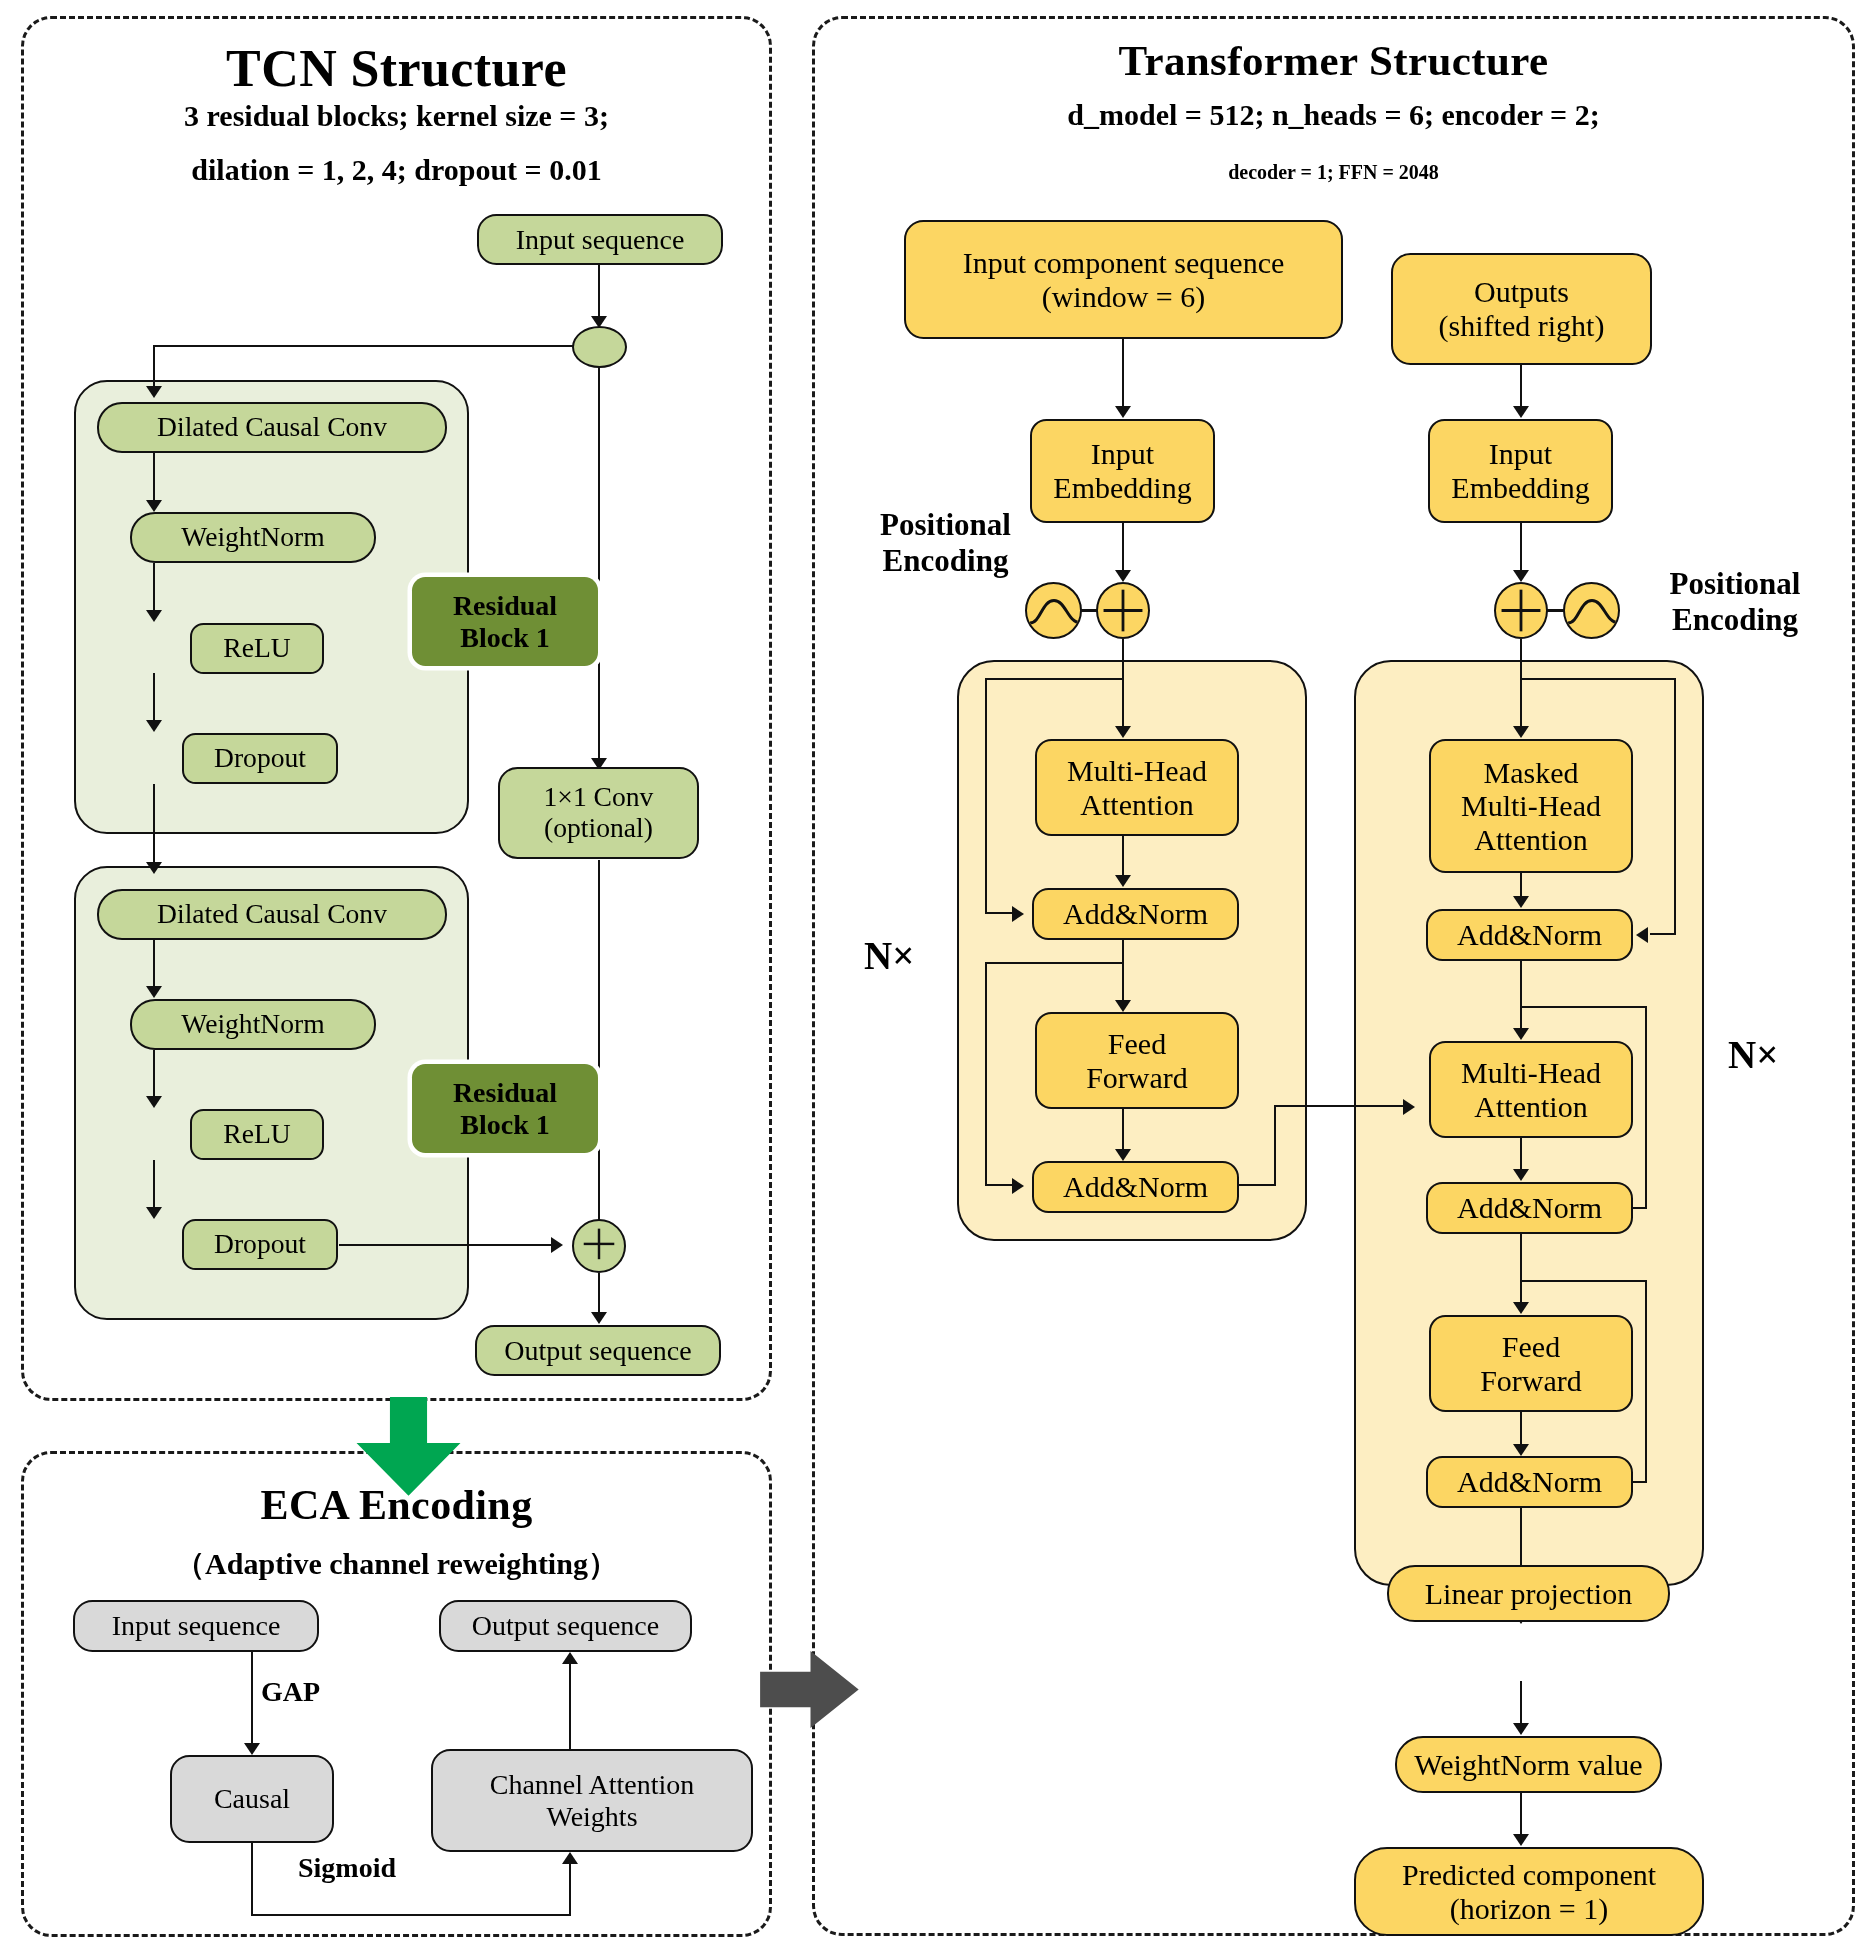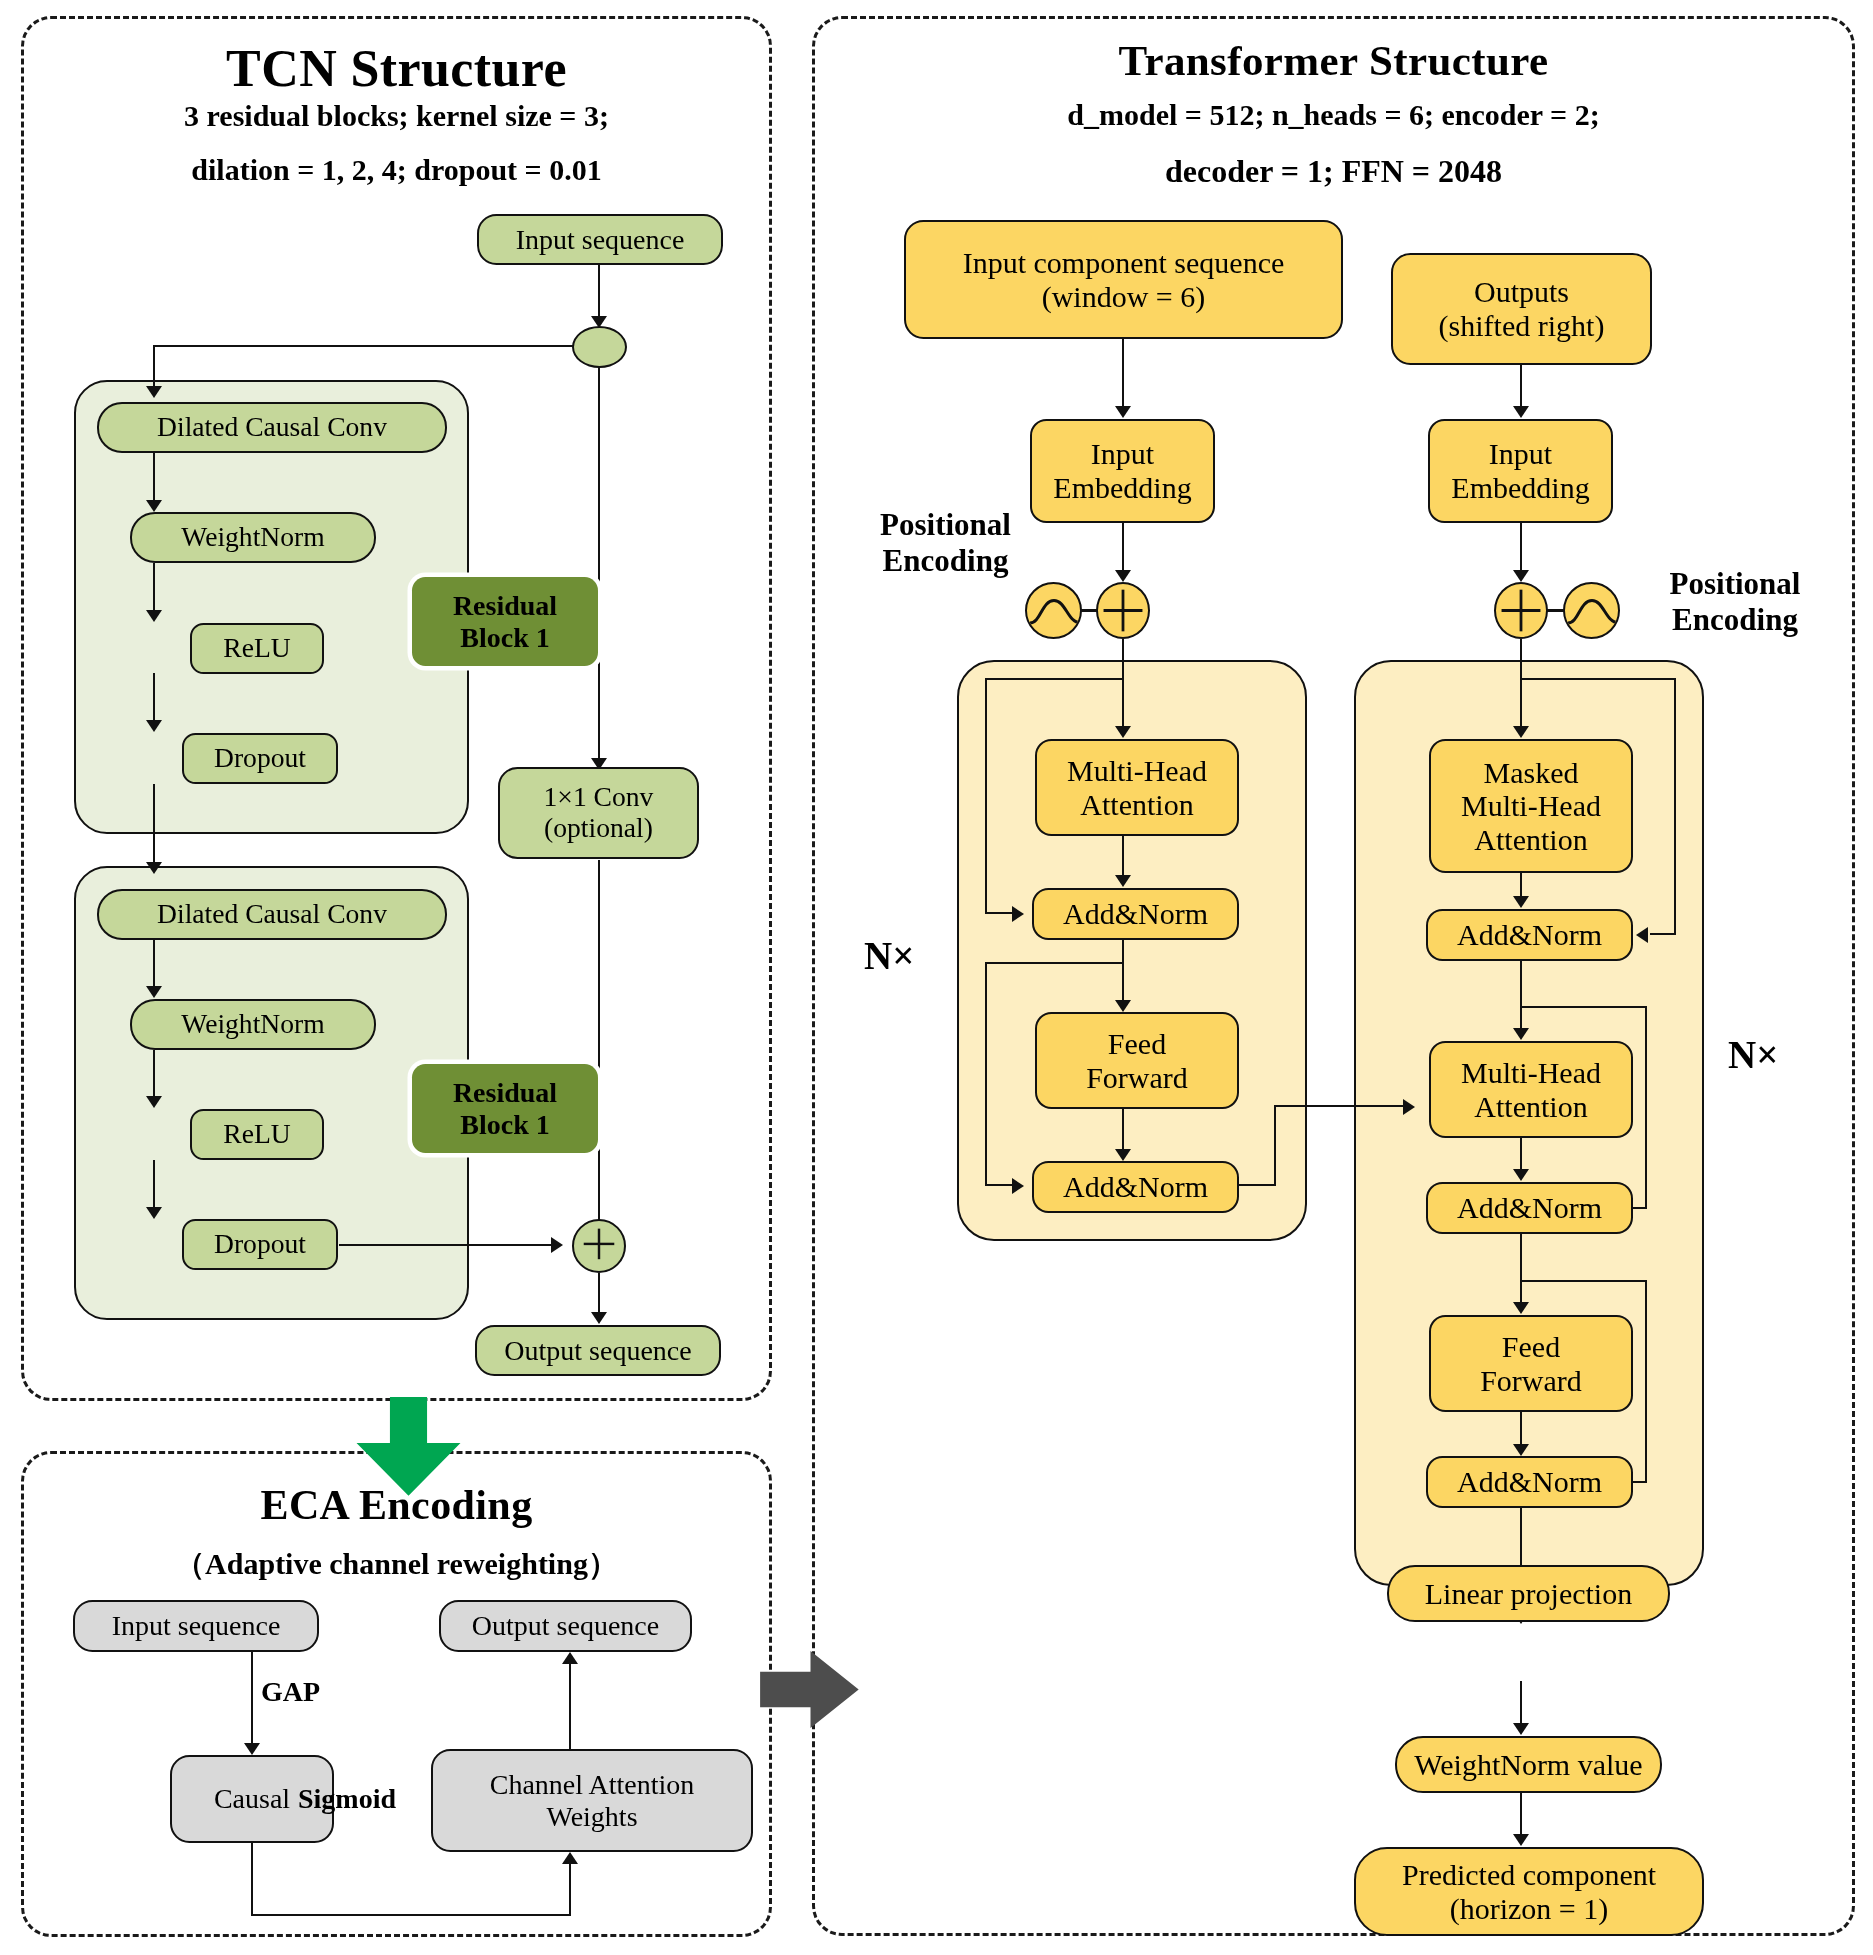--- a/index.html
+++ b/index.html
@@ -186,35 +186,35 @@
 <div class="lbl" style="left:261px; top:1676px; width:119px; font-size:28px; text-align:left;">GAP</div>
 
 <div class="node grey" style="left:170px; top:1755px; width:164px; height:88px; font-size:28px;">Causal</div>
 <div class="node grey" style="left:431px; top:1749px; width:322px; height:103px; font-size:28px;">Channel Attention
 Weights</div>
 
 <div class="ln lv" style="left:251px; top:1843px; width:2.2px; height:73px;"></div>
 <div class="ln lh" style="left:251px; top:1914px; width:320px; height:2.2px;"></div>
 <div class="ln lv" style="left:569px; top:1856px; width:2.2px; height:60px;"></div>
 <div class="arrow au" style="left:562px; top:1852px;"></div>
-<div class="lbl" style="left:298px; top:1783px; width:179px; font-size:28px; text-align:left;">Sigmoid</div>
+<div class="lbl" style="left:298px; top:1852px; width:179px; font-size:28px; text-align:left;">Sigmoid</div>
 
 <div class="ln lv" style="left:569px; top:1657px; width:2.2px; height:92px;"></div>
 <div class="arrow au" style="left:562px; top:1652px;"></div>
 
 <div class="rarrow" style="left:760px; top:1648px;">
   <svg width="101" height="83" viewBox="0 0 136 112">
     <polygon points="0,32 68,32 68,4 133,56 68,108 68,80 0,80" fill="#4d4d4d"></polygon>
   </svg>
 </div>
 
 <div class="panel" id="trf-panel"></div>
 <div class="ptitle" style="left:812px; top:36px; width:1043px; font-size:43px;">Transformer Structure</div>
 <div class="psub" style="left:812px; top:98px; width:1043px; font-size:30px;">d_model = 512; n_heads = 6; encoder = 2;</div>
-<div class="psub" style="left:812px; top:153px; width:1043px; font-size:32px;">decoder = 1; FFN = 2048</div>
+<div class="psub" style="left:812px; top:161px; width:1043px; font-size:20px;">decoder = 1; FFN = 2048</div>
 
 <div class="node yellowR" style="left:904px; top:220px; width:439px; height:119px; font-size:30px;">Input component sequence
 (window = 6)</div>
 <div class="ln lv" style="left:1122px; top:339px; width:2.2px; height:74px;"></div>
 <div class="arrow ad" style="left:1115px; top:406px;"></div>
 <div class="node yellow" style="left:1030px; top:419px; width:185px; height:104px; font-size:30px;">Input
 Embedding</div>
 
 <div class="node yellowR" style="left:1391px; top:253px; width:261px; height:112px; font-size:30px;">Outputs
 (shifted right)</div>

